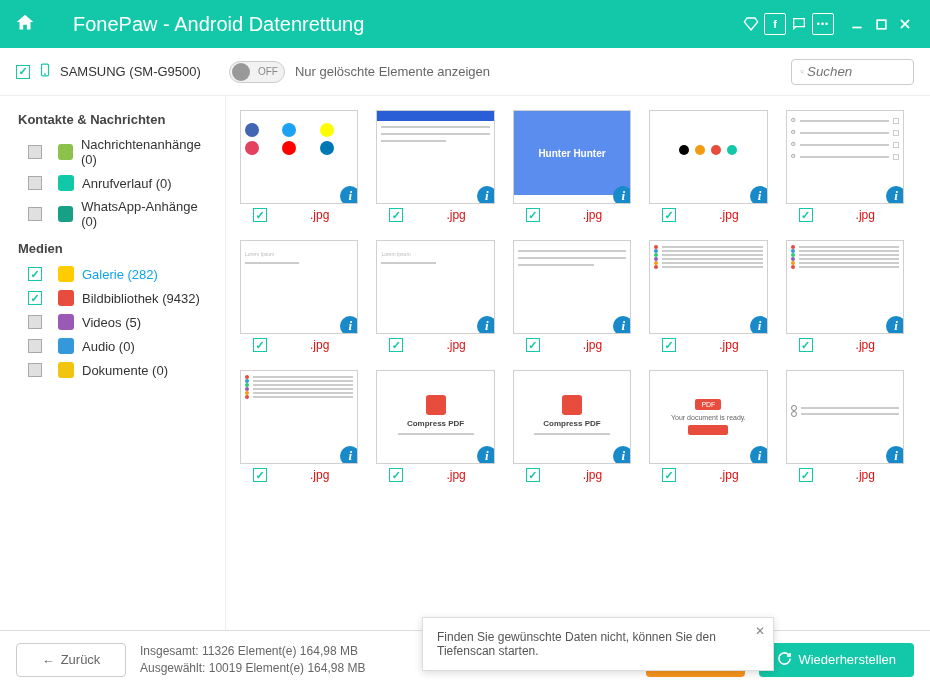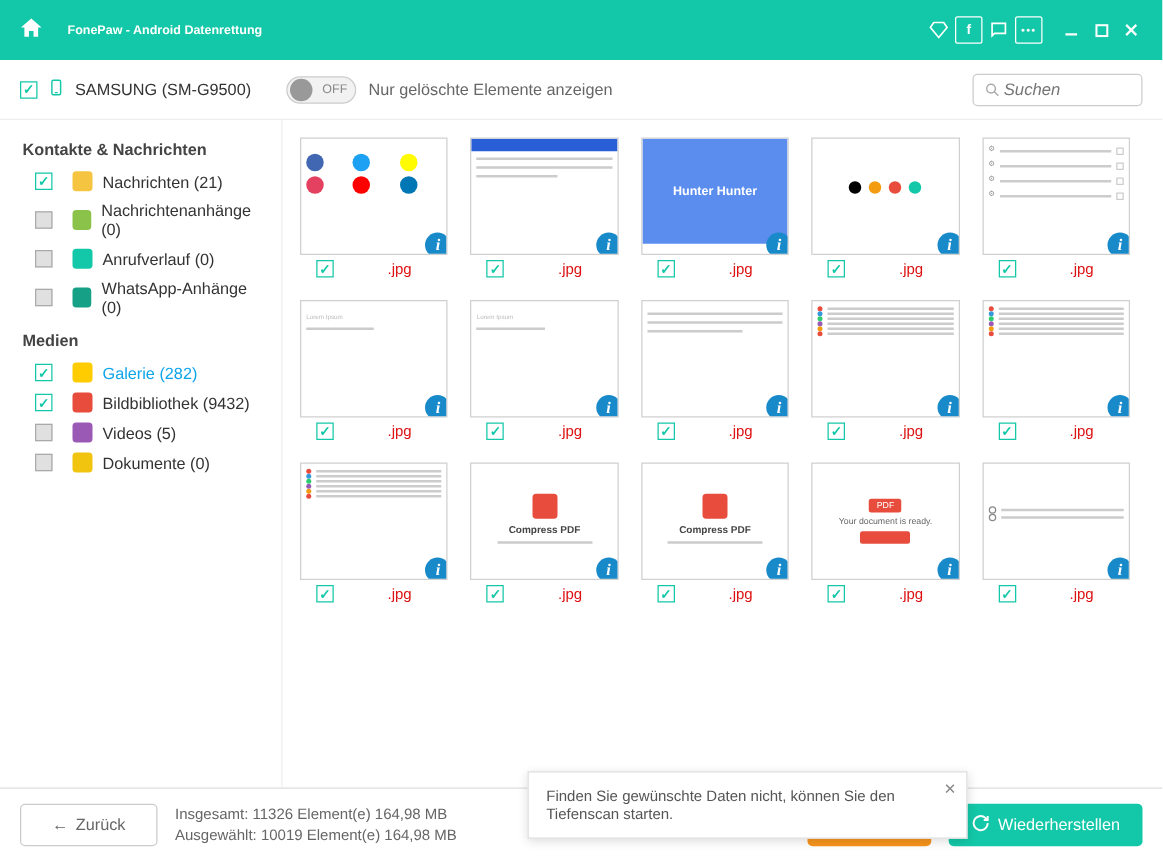--- a/index.html
+++ b/index.html
@@ -16,21 +16,21 @@
   }
   .titlebar {
     background: #13c8a8;
     color: #fff;
     height: 48px;
     display: flex;
     align-items: center;
     padding: 0 14px;
   }
   .titlebar .home-icon { margin-right: 18px; }
-  .titlebar .title { font-size: 10px; font-weight: 700; flex: 1; }
+  .titlebar .title { font-size: 20px; font-weight: 400; flex: 1; margin-left: 19px; }
   .titlebar .win-icons { display: flex; gap: 2px; align-items: center; }
   .titlebar .win-icons span { width: 22px; height:22px; display:flex; align-items:center; justify-content:center;}
   .topbar {
     height: 48px;
     display: flex;
     align-items: center;
     padding: 0 16px;
     border-bottom: 1px solid #eee;
   }
   .checkbox {
@@ -52,21 +52,21 @@
   .toggle .knob { width: 18px; height:18px; border-radius:50%; background:#999; position:absolute; left:2px; top:1px;}
   .toggle .lbl { position:absolute; right:6px; font-size:10px; color:#888;margin-left:48px;}
   .toggle-label { margin-left:10px; color:#666; }
   .search {
     margin-left: auto;
     border: 1px solid #ccc; border-radius: 4px;
     height: 26px;
     display: flex; align-items: center;
     padding: 0 8px;
     color: #aaa;
-    width: 136px;
+    width: 123px;
   }
   .search input { border:0; outline:0; font-style:italic; width: 100px; color:#999;}
   .main-area { display: flex; height: calc(688px - 48px - 48px - 58px); }
   .sidebar {
     width: 225px;
     padding: 8px 10px 8px 14px;
     overflow-y: auto;
   }
   .group-title { font-weight: 600; margin: 8px 0 6px 4px; color:#444; font-size:13px;}
   .side-item {
@@ -213,25 +213,20 @@
       </svg>
     <input placeholder="Suchen" style="">
   </div>
 </div>
 
 <div class="main-area">
 
   <div class="sidebar" id="sidebar">
       <div class="group-title">Kontakte &amp; Nachrichten</div>
       <div class="side-item">
-        <span class="checkbox checked"></span>
-        <span class="ico" style="background: rgb(245, 197, 66);"></span>
-        <span class="txt">Nachrichten (21)</span>
-      </div>
-      <div class="side-item">
         <span class="checkbox unchecked"></span>
         <span class="ico" style="background: rgb(139, 195, 74);"></span>
         <span class="txt">Nachrichtenanhänge (0)</span>
       </div>
       <div class="side-item">
         <span class="checkbox unchecked"></span>
         <span class="ico" style="background: rgb(19, 200, 168);"></span>
         <span class="txt">Anrufverlauf (0)</span>
       </div>
       <div class="side-item">
@@ -247,20 +242,25 @@
       </div>
       <div class="side-item">
         <span class="checkbox checked"></span>
         <span class="ico" style="background: rgb(231, 76, 60);"></span>
         <span class="txt">Bildbibliothek (9432)</span>
       </div>
       <div class="side-item">
         <span class="checkbox unchecked"></span>
         <span class="ico" style="background: rgb(155, 89, 182);"></span>
         <span class="txt">Videos (5)</span>
+      </div>
+      <div class="side-item">
+        <span class="checkbox unchecked"></span>
+        <span class="ico" style="background: rgb(52, 152, 219);"></span>
+        <span class="txt">Audio (0)</span>
       </div>
       <div class="side-item">
         <span class="checkbox unchecked"></span>
         <span class="ico" style="background: rgb(241, 196, 15);"></span>
         <span class="txt">Dokumente (0)</span>
       </div>
     </div>
 
   <div class="gallery">
     <div class="grid" id="grid">

